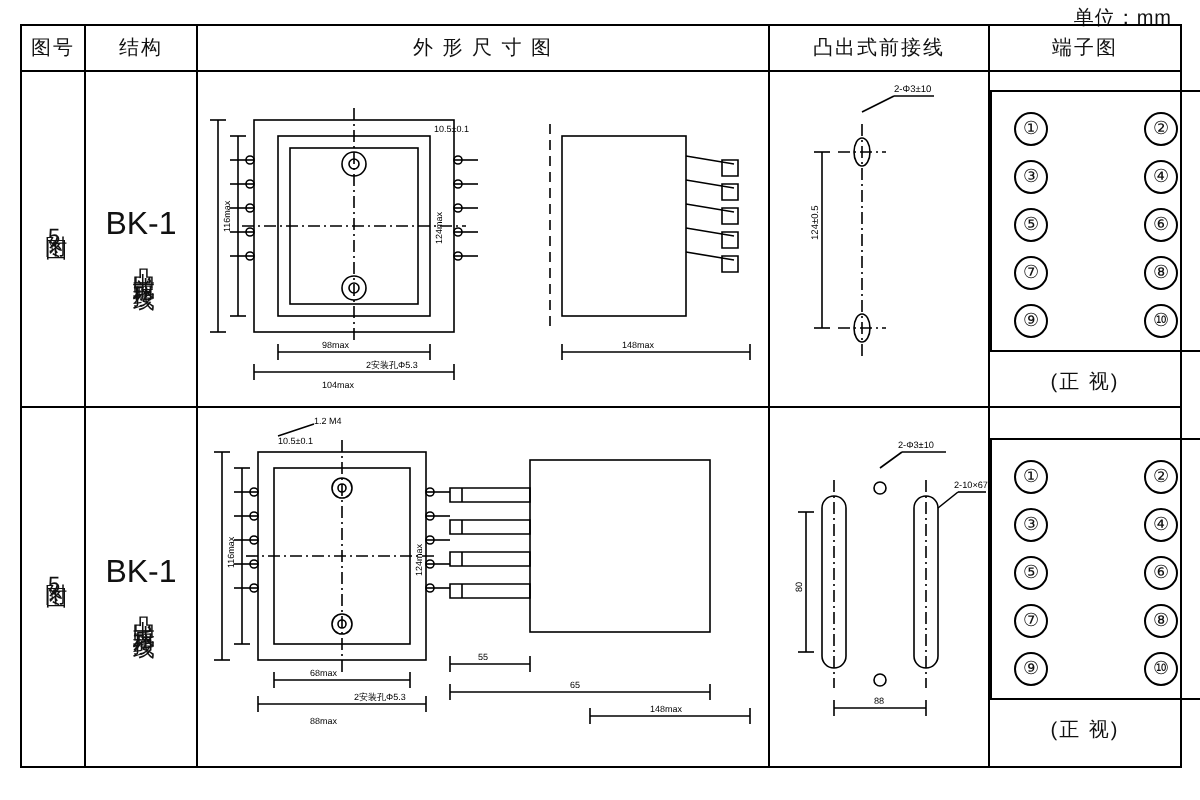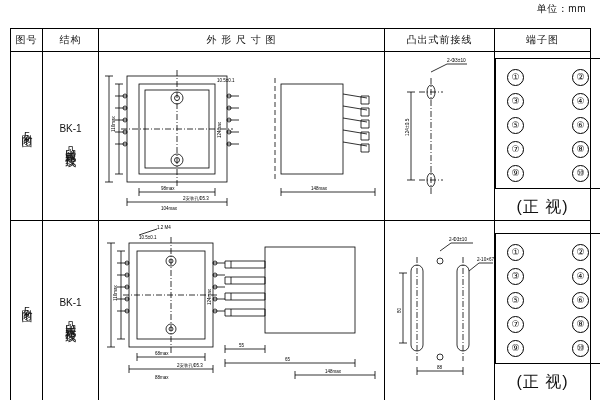--- a/index.html
+++ b/index.html
@@ -11,21 +11,21 @@
     overflow:hidden;
   }
   .page{position:relative;width:600px;height:400px;}
 
   .unit{
     position:absolute;right:14px;top:2px;
     font-size:10px;letter-spacing:.5px;
   }
 
   table.main{
-    position:absolute;left:10px;top:28px;
+    position:absolute;left:10px;top:12px;
     width:580px;height:372px;
     border-collapse:collapse;
     table-layout:fixed;
   }
   table.main td,table.main th{
     border:1px solid #000;
     padding:0;
     text-align:center;
     vertical-align:middle;
     font-weight:normal;
@@ -50,21 +50,21 @@
   .rowno{
     font-size:11px;
     line-height:1.2;
   }
 
   .structcell{
     font-size:10px;
     line-height:1.25;
     padding:4px 2px;
   }
-  .structcell .model{font-size:10px;display:block;margin-bottom:2px;}
+  .structcell .model{font-size:16px;display:block;margin-bottom:2px;}
   .structcell .vwrap{display:flex;justify-content:center;}
 
   .cellbox{position:relative;width:100%;height:100%;}
   svg{display:block;}
 
   .tgrid{
     display:grid;
     grid-template-columns:1fr 1fr;
     gap:7px 26px;
     justify-items:center;
@@ -73,21 +73,21 @@
   .tnum{
     width:15px;height:15px;border:1px solid #000;border-radius:50%;
     font-size:9px;line-height:15px;text-align:center;
   }
   .termbox{
     border:1px solid #000;
     width:106px;margin:0 auto;
     padding:2px 0 4px 0;
     box-sizing:border-box;
   }
-  .frontview{font-size:16px;margin-top:8px;letter-spacing:1px;}
+  .frontview{font-size:10px;margin-top:8px;letter-spacing:1px;}
   .termwrap{padding:6px 0 2px 0;}
 </style>
 </head>
 <body>
 
 <div class="page">
 
   <div class="unit">单位：mm</div>
 
   <table class="main">

